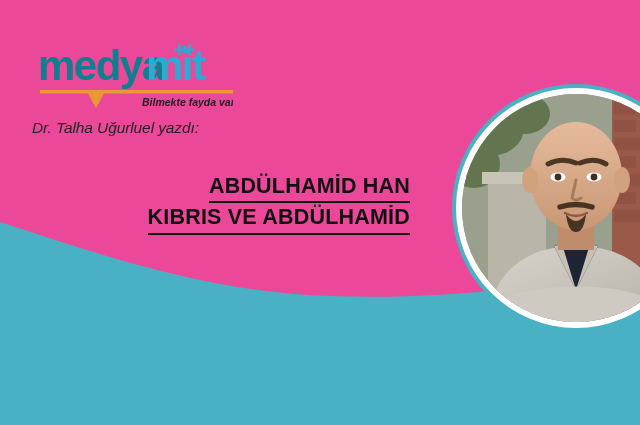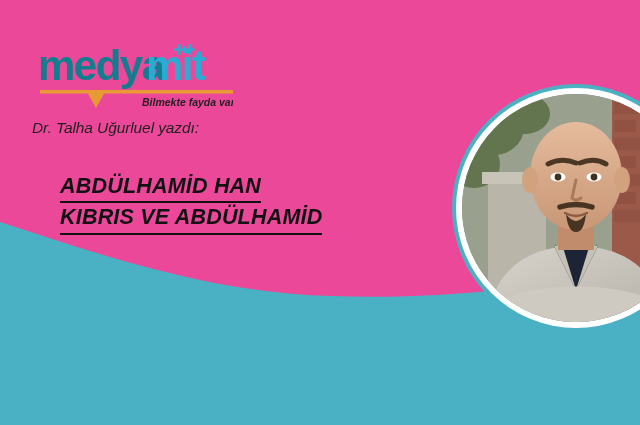--- a/index.html
+++ b/index.html
@@ -50,22 +50,21 @@
     white-space: nowrap;
     font-style: italic;
   }
 
   
   .headline {
     position: absolute;
     left: 60px;
     top: 172px;
     width: 350px;
-    text-align: left;
-    font-style: italic;
+    text-align: right;
   }
   .headline-line {
     display: inline-block;
     font-size: 21.5px;
     font-weight: bold;
     letter-spacing: 0.2px;
     color: #111111;
     line-height: 1.32;
     border-bottom: 2px solid #111111;
     padding-bottom: 1px;

